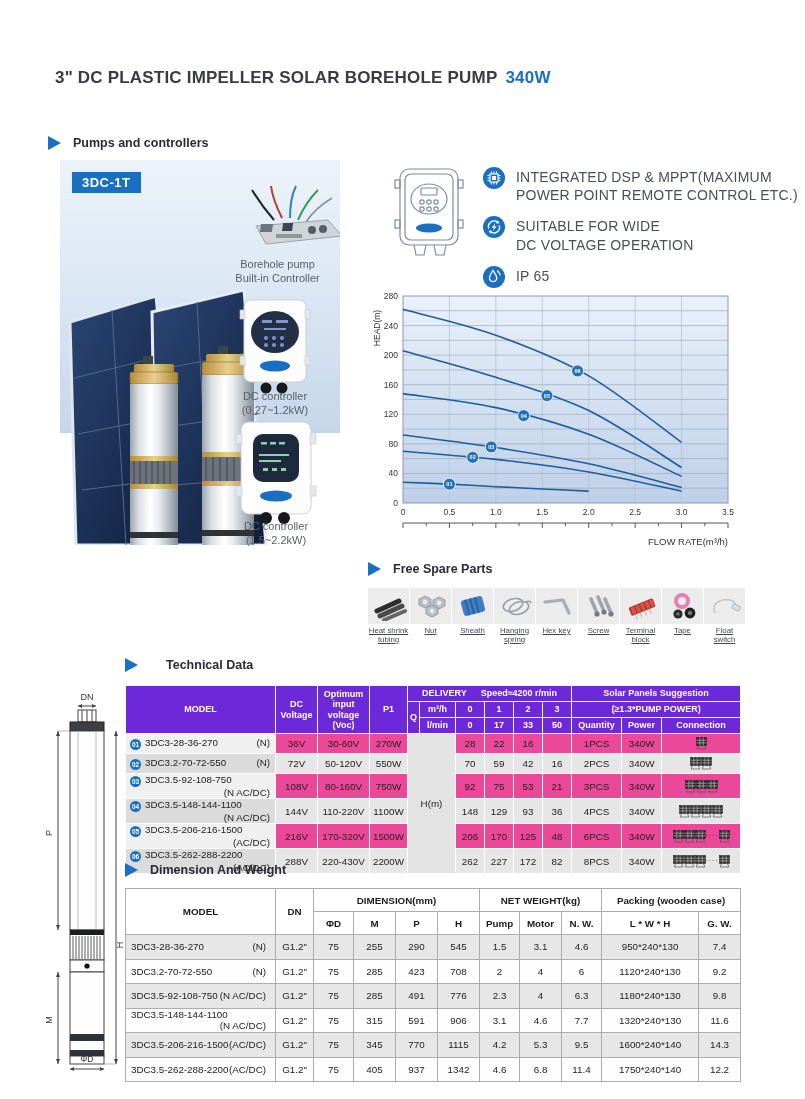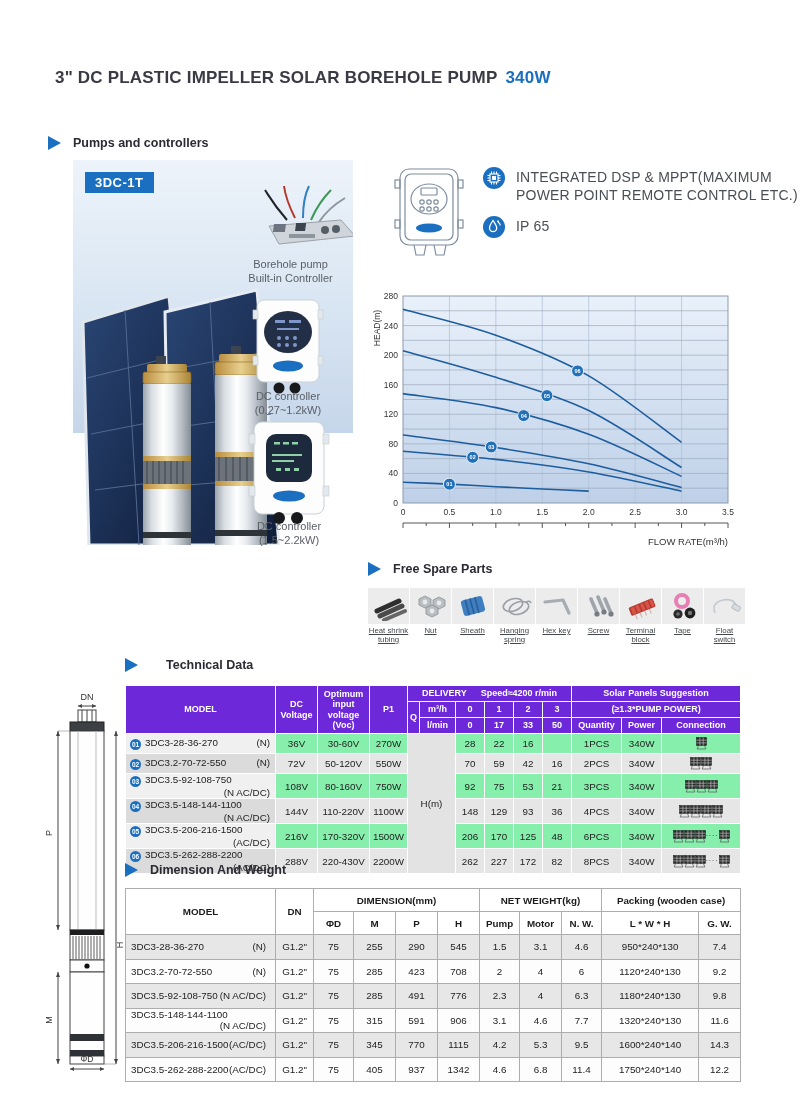--- a/index.html
+++ b/index.html
@@ -6,21 +6,21 @@
   .page{position:relative;width:805px;height:1099px;background:#fff;
         font-family:"Liberation Sans",sans-serif;color:#333;overflow:hidden;}
   .title{position:absolute;left:55px;top:68px;font-size:17px;font-weight:bold;
          color:#3a3a44;letter-spacing:.2px;}
   .title .pw{color:#1a6fc0;margin-left:8px;}
   .sec-head{position:absolute;display:flex;align-items:center;gap:12px;}
   .tri{width:0;height:0;border-left:13px solid #1a6fc0;border-top:7px solid transparent;
        border-bottom:7px solid transparent;}
   .sec-head .lbl{font-size:12.5px;font-weight:bold;color:#2b2b33;}
   
-  .hero-panel{position:absolute;left:73px;top:160px;width:280px;height:273px;
+  .hero-panel{position:absolute;left:60px;top:160px;width:280px;height:273px;
               background:linear-gradient(180deg,#edf3fa 0%,#dce8f4 45%,#c6d6ea 100%);}
   .badge{position:absolute;left:12px;top:12px;background:#1a6fc0;color:#fff;
          font-size:13px;font-weight:bold;padding:3px 10px;letter-spacing:.5px;}
   .hero-cap{position:absolute;font-size:11px;color:#5a5f66;text-align:center;line-height:1.25;}
   
   .features{position:absolute;left:482px;top:166px;}
   .feat{display:flex;align-items:flex-start;gap:10px;margin-bottom:11px;}
   .feat .txt{font-size:14px;color:#4a4f55;line-height:1.3;padding-top:2px;
              letter-spacing:.2px;}
   
@@ -29,21 +29,21 @@
   .tile .img{height:36px;background:#ececec;display:flex;align-items:center;justify-content:center;}
   .tile .lab{font-size:7.8px;color:#44484d;text-align:center;line-height:1.15;margin-top:3px;text-decoration:underline;}
   
   table{border-collapse:collapse;table-layout:fixed;}
   .tt{width:615px;font-size:9.5px;}
   .tt td{text-align:center;vertical-align:middle;border:1px solid #fff;padding:0 1px;}
   .tt .hb{background:#6d28d9;color:#fff;font-weight:bold;font-size:9px;line-height:1.15;}
   .tt .th1 td,.tt .th2 td,.tt .th3 td{height:15px;}
   .tt .sp1{margin-right:14px;}
   .tt tr.b td{height:19px;font-size:9.8px;color:#222;}
-  .tt tr.b0 td{background:#86efac;}
+  .tt tr.b0 td{background:#ec4899;}
   .tt tr.b1 td{background:#e6e6e6;}
   .tt td.mcell{text-align:left;padding-left:4px;}
   .tt tr.b0 td.mcell{background:#f0f0f0;}
   .tt tr.b1 td.mcell{background:#dbdbdb;}
   .tt td.hm{background:#e3e3e3!important;font-size:10px;color:#333;}
   .numbadge{display:inline-block;width:11px;height:11px;border-radius:50%;background:#1a6fc0;
             color:#fff;font-size:6.5px;font-weight:bold;text-align:center;line-height:11px;
             margin-right:4px;vertical-align:-1px;}
   .mvar{float:right;margin-right:4px;}
   .conn .dots{font-size:8px;letter-spacing:1px;color:#333;vertical-align:3px;}
@@ -260,20 +260,33 @@
             <line x1="14.5" y1="16" x2="14.5" y2="18.5"></line>
           <line x1="5.5" y1="9.5" x2="8" y2="9.5"></line>
             <line x1="5.5" y1="12" x2="8" y2="12"></line>
             <line x1="5.5" y1="14.5" x2="8" y2="14.5"></line>
           <line x1="16" y1="9.5" x2="18.5" y2="9.5"></line>
             <line x1="16" y1="12" x2="18.5" y2="12"></line>
             <line x1="16" y1="14.5" x2="18.5" y2="14.5"></line>
         </g>
       </svg>
       <div class="txt"><span>INTEGRATED DSP &amp; MPPT(MAXIMUM</span><br><span>POWER POINT REMOTE CONTROL ETC.)</span></div>
+    </div>
+    <div class="feat">
+      <svg width="24" height="24">
+        <circle cx="12" cy="12" r="11" fill="#1a6fc0"></circle>
+        <g stroke="#fff" stroke-width="1.4" fill="none">
+          <path d="M6.8,13.5 A5.6,5.6 0 0 1 15.5,7.2"></path>
+          <path d="M17.2,10.5 A5.6,5.6 0 0 1 8.5,16.8"></path>
+        </g>
+        <polygon points="15.5,5.2 17.5,8.2 14,8.6" fill="#fff"></polygon>
+        <polygon points="8.5,18.8 6.5,15.8 10,15.4" fill="#fff"></polygon>
+        <polygon points="13.2,8 9.8,13 12,13 10.8,16.2 14.6,11.4 12.4,11.4" fill="#fff"></polygon>
+      </svg>
+      <div class="txt"><span>SUITABLE FOR WIDE</span><br><span>DC VOLTAGE OPERATION</span></div>
     </div>
     <div class="feat">
       <svg width="24" height="24">
         <circle cx="12" cy="12" r="11" fill="#1a6fc0"></circle>
         <path d="M11,5.5 C9,8.5 7.5,10.5 7.5,13 a3.6,3.6 0 0 0 7.2,0 C14.7,10.5 13,8.5 11,5.5 Z" stroke="#fff" stroke-width="1.3" fill="none"></path>
         <path d="M15.8,7.2 a3.4,3.4 0 0 1 2.4,3.4" stroke="#fff" stroke-width="1.1" fill="none"></path>
         <circle cx="16" cy="6.2" r="0.9" fill="#fff"></circle>
       </svg>
       <div class="txt"><span>IP 65</span></div>
     </div>

